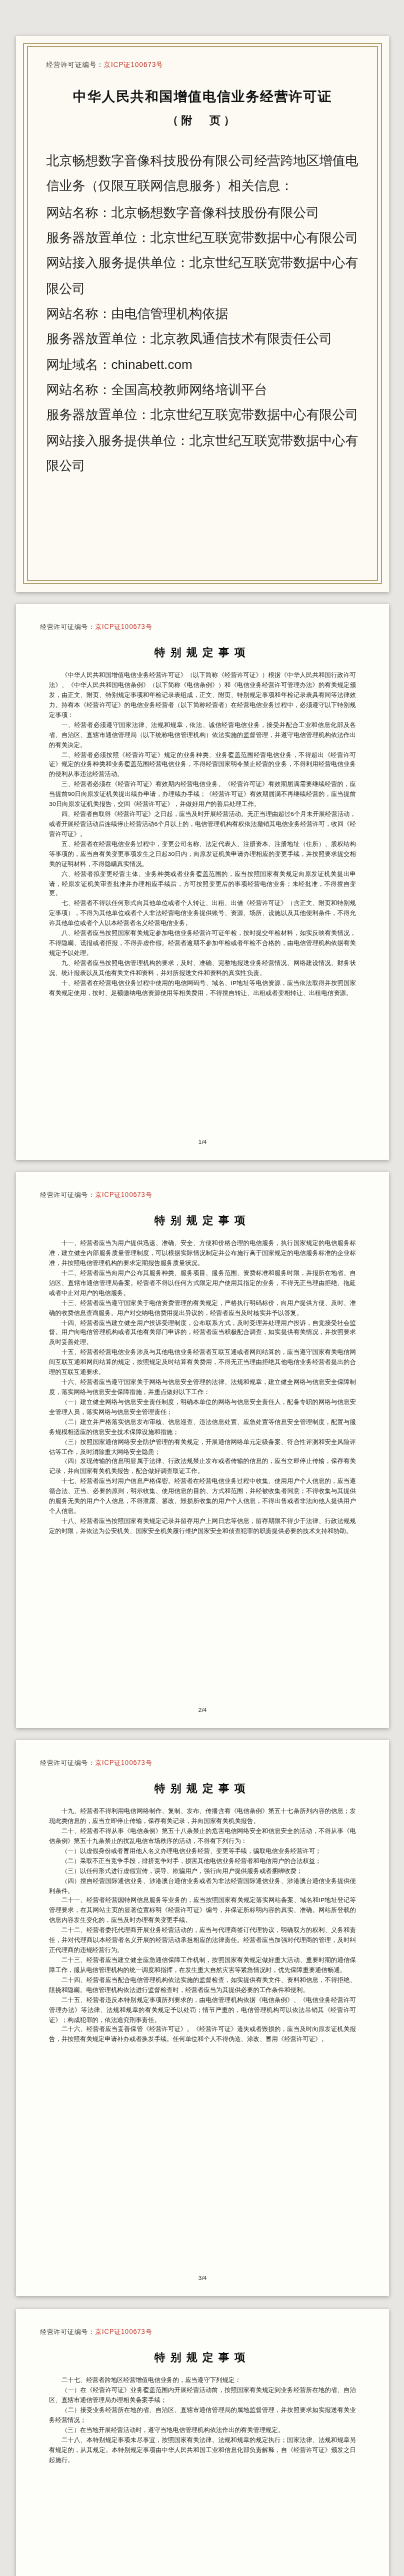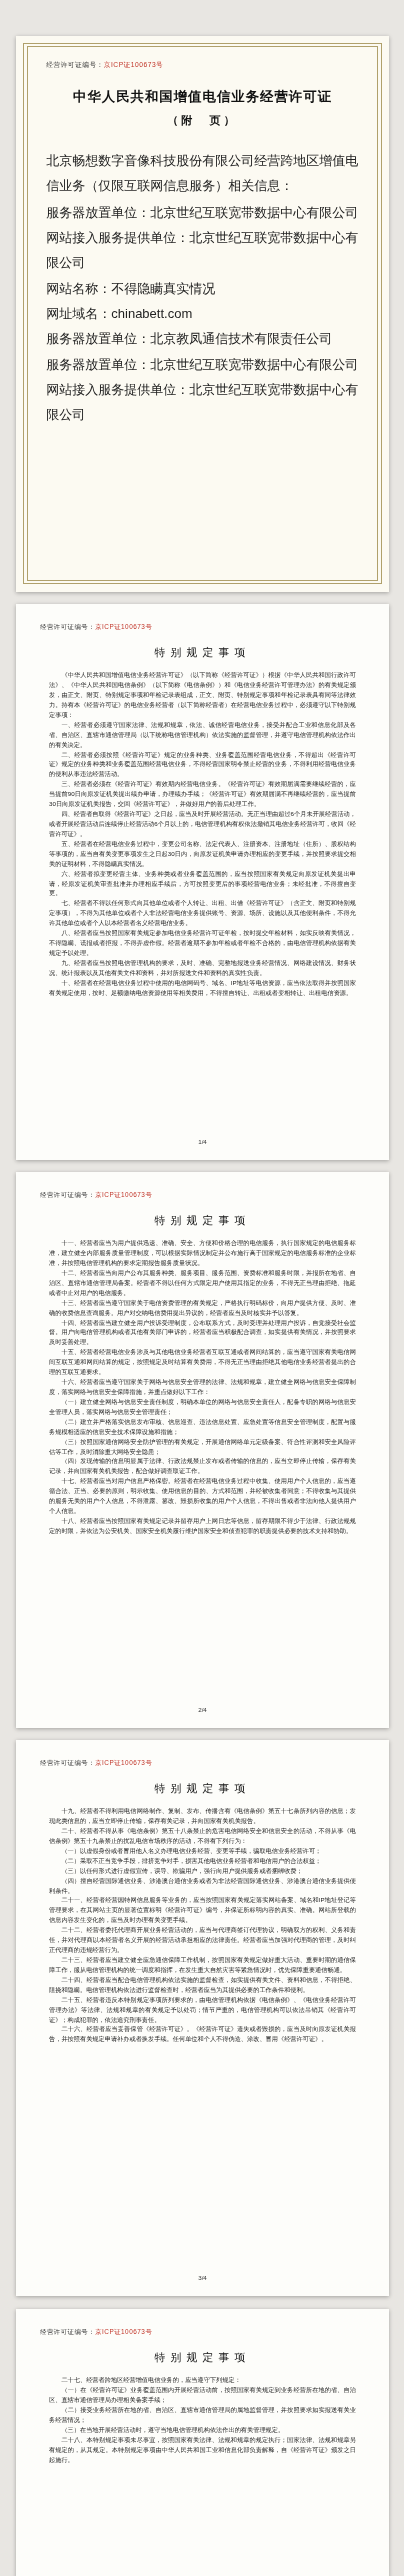--- a/index.html
+++ b/index.html
@@ -82,21 +82,21 @@
   .spec-header {
     padding: 18.5px 23px 0 24px;
     font-size: 6.4px;
     color: #333;
     letter-spacing: 0.5px;
   }
   .spec-title {
     font-family: "Liberation Serif", "DejaVu Serif", serif;
     text-align: center;
     font-size: 10.8px;
-    font-weight: normal;
+    font-weight: bold;
     letter-spacing: 5.2px;
     margin: 14.4px 0 10.3px 0;
     color: #111;
   }
   .spec-body {
     padding: 0 33px;
     font-size: 6.2px;
     line-height: 1.6;
     text-align: justify;
     color: #222;
@@ -125,33 +125,35 @@
       <div class="cert-border-inner">
         <div class="cert-header">
           <span>经营许可证编号：</span><span class="red-number">京ICP证100673号</span>
         </div>
         <h1 class="cert-title">中华人民共和国增值电信业务经营许可证</h1>
         <div class="cert-subtitle">（附　页）</div>
         <div class="cert-body">
           <p class="cert-intro">北京畅想数字音像科技股份有限公司经营跨地区增值电信业务（仅限互联网信息服务）相关信息：</p>
           <div>
 
+              <p class="cert-line"><span>网站名称：</span><span>北京畅想数字音像科技股份有限公司</span></p>
 
 
               <p class="cert-line"><span>服务器放置单位：</span><span>北京世纪互联宽带数据中心有限公司</span></p>
 
               <p class="cert-line"><span>网站接入服务提供单位：</span><span>北京世纪互联宽带数据中心有限公司</span></p>
 
-              <p class="cert-line"><span>网站名称：</span><span>不得隐瞒真实情况</span></p>
+              <p class="cert-line"><span>网站名称：</span><span>由电信管理机构依据</span></p>
+
+              <p class="cert-line"><span>服务器放置单位：</span><span>北京教凤通信技术有限责任公司</span></p>
 
               <p class="cert-line"><span>网址域名：</span><span>chinabett.com</span></p>
 
-              <p class="cert-line"><span>服务器放置单位：</span><span>北京教凤通信技术有限责任公司</span></p>
-
-
+
+              <p class="cert-line"><span>网站名称：</span><span>全国高校教师网络培训平台</span></p>
 
 
               <p class="cert-line"><span>服务器放置单位：</span><span>北京世纪互联宽带数据中心有限公司</span></p>
 
               <p class="cert-line"><span>网站接入服务提供单位：</span><span>北京世纪互联宽带数据中心有限公司</span></p>
             </div>
         </div>
       </div>
     </div>
   </section>

